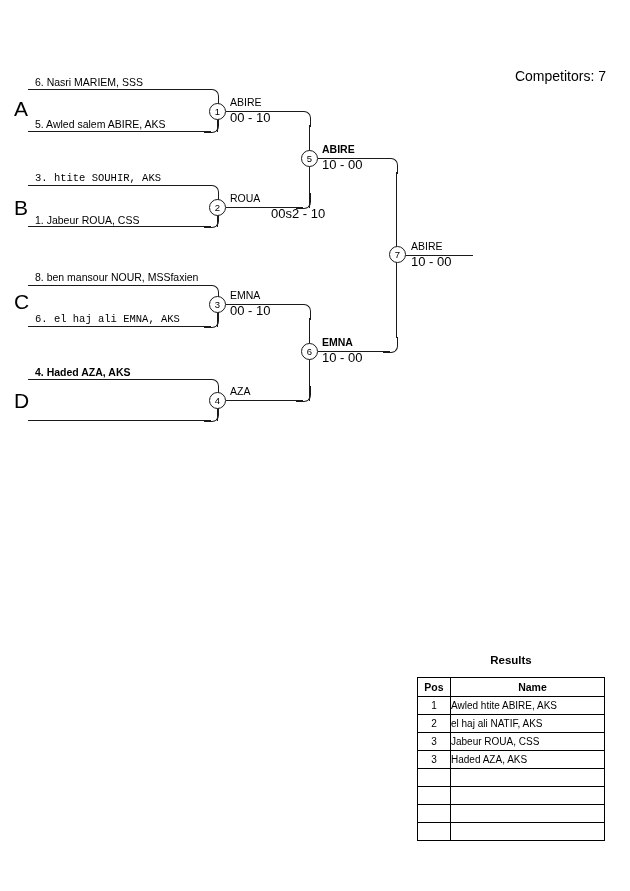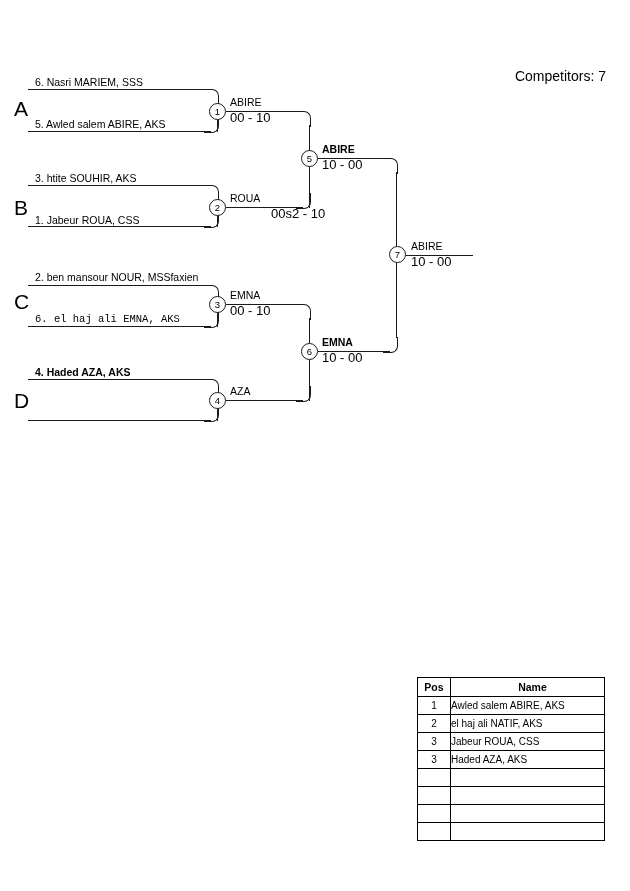--- a/index.html
+++ b/index.html
@@ -153,29 +153,29 @@
   <div class="section-letter" style="left:14px; top:390px;">D</div>
 
   <div class="seed-label" style="left:35px; top:76px;">6. Nasri MARIEM, SSS</div>
   <div class="seed-label" style="left:35px; top:118px;">5. Awled salem ABIRE, AKS</div>
   <div class="rail" style="left:28px;  top:89px;  width:183px;"></div>
   <div class="elbow top" style="left:204px; top:89px;  width:14px; height:15px;"></div>
   <div class="rail" style="left:28px;  top:131px; width:183px;"></div>
   <div class="elbow bottom" style="left:204px; top:117px; width:14px; height:15px;"></div>
   <div class="vrail" style="left:217px; top:103px; height:29px;"></div>
 
-  <div class="seed-label" style="left:35px; top:172px;">3. htite SOUHIR, AKS</div>
+  <div class="seed-label" style="left:35px; top:172px;font-family:Liberation Mono, monospace;">3. htite SOUHIR, AKS</div>
   <div class="seed-label" style="left:35px; top:214px;">1. Jabeur ROUA, CSS</div>
   <div class="rail" style="left:28px;  top:185px; width:183px;"></div>
   <div class="elbow top" style="left:204px; top:185px; width:14px; height:15px;"></div>
   <div class="rail" style="left:28px;  top:226px; width:183px;"></div>
   <div class="elbow bottom" style="left:204px; top:212px; width:14px; height:15px;"></div>
   <div class="vrail" style="left:217px; top:199px; height:28px;"></div>
 
-  <div class="seed-label" style="left:35px; top:271px;">2. ben mansour NOUR, MSSfaxien</div>
+  <div class="seed-label" style="left:35px; top:271px;">8. ben mansour NOUR, MSSfaxien</div>
   <div class="seed-label" style="left:35px; top:313px;font-family:Liberation Mono, monospace;">6. el haj ali EMNA, AKS</div>
   <div class="rail" style="left:28px;  top:285px; width:183px;"></div>
   <div class="elbow top" style="left:204px; top:285px; width:14px; height:15px;"></div>
   <div class="rail" style="left:28px;  top:326px; width:183px;"></div>
   <div class="elbow bottom" style="left:204px; top:312px; width:14px; height:15px;"></div>
   <div class="vrail" style="left:217px; top:299px; height:28px;"></div>
 
   <div class="seed-label" style="left:35px; top:366px;font-weight:bold;">4. Haded AZA, AKS</div>
   <div class="seed-label" style="left:35px; top:408px;"></div>
   <div class="rail" style="left:28px;  top:379px; width:183px;"></div>
@@ -221,31 +221,32 @@
   <div class="score" style="left:322px; top:353px;">10 - 00</div>
   <div class="rail" style="left:318px; top:351px; width:72px;"></div>
   <div class="elbow bottom" style="left:383px; top:337px; width:14px; height:15px;"></div>
   <div class="vrail" style="left:396px; top:172px; height:166px;"></div>
 
   <div class="node" style="left:389px; top:246px;">7</div>
   <div class="winner" style="left:411px; top:241px;">ABIRE</div>
   <div class="score" style="left:411px; top:257px;">10 - 00</div>
   <div class="rail" style="left:406px; top:255px; width:67px;"></div>
 
+  <div class="results-title">Results</div>
   <table class="results-table">
     <thead>
       <tr>
         <th class="col-pos">Pos</th>
         <th class="col-name">Name</th>
       </tr>
     </thead>
     <tbody>
       <tr>
         <td class="col-pos">1</td>
-        <td class="col-name">Awled salem ABIRE, AKS</td>
+        <td class="col-name">Awled htite ABIRE, AKS</td>
       </tr>
       <tr>
         <td class="col-pos">2</td>
         <td class="col-name">el haj ali NATIF, AKS</td>
       </tr>
       <tr>
         <td class="col-pos">3</td>
         <td class="col-name">Jabeur ROUA, CSS</td>
       </tr>
       <tr>

